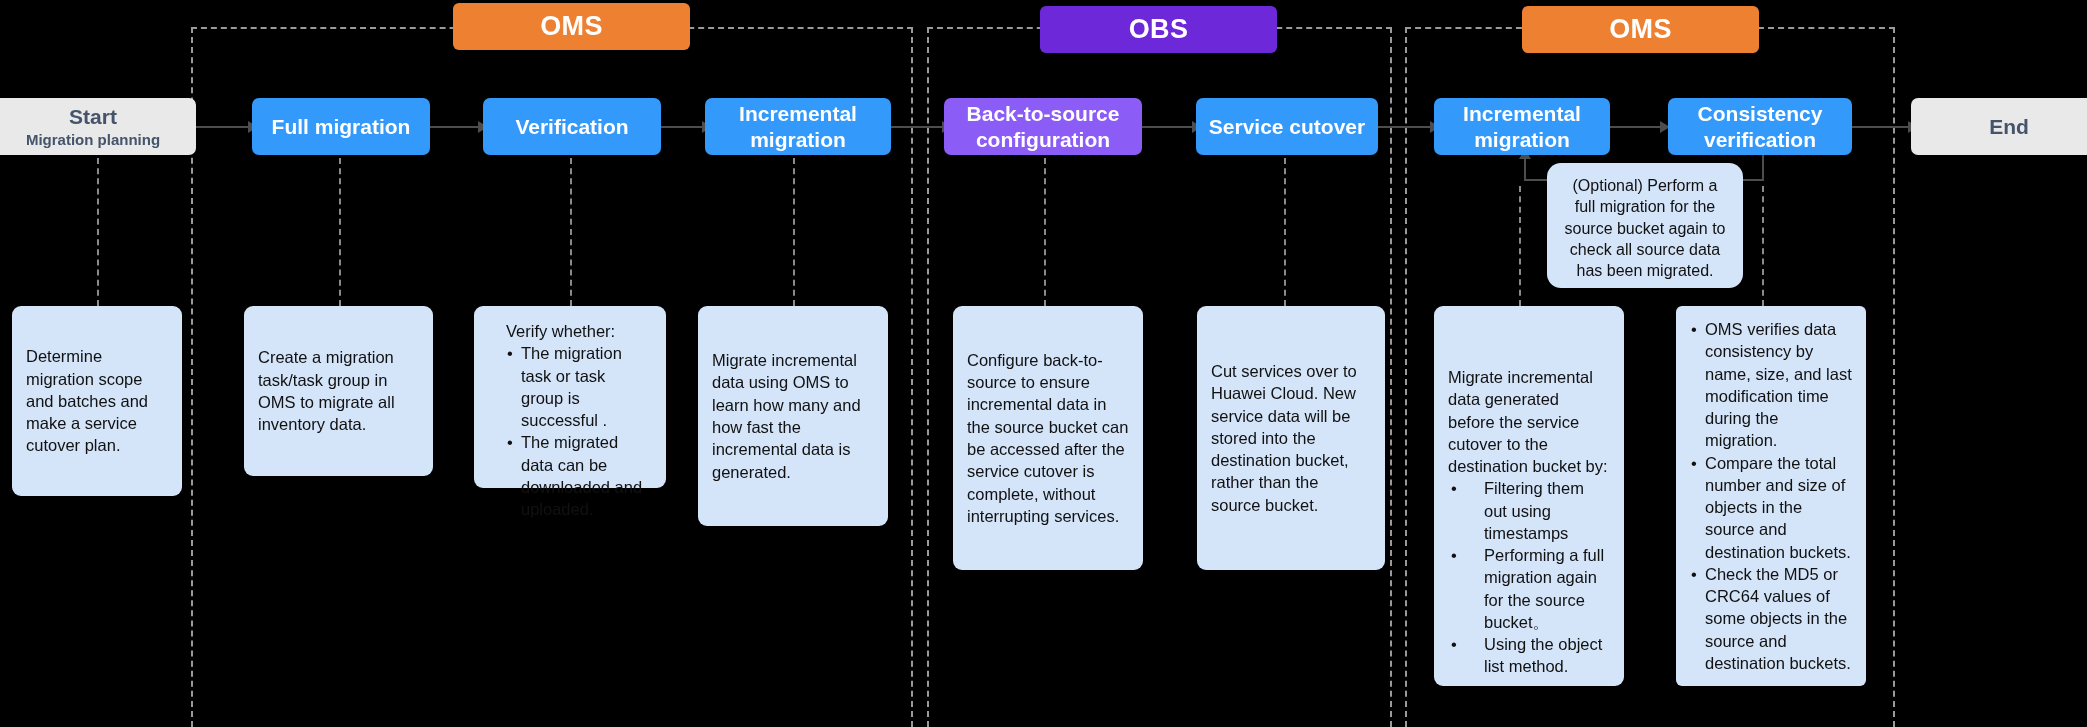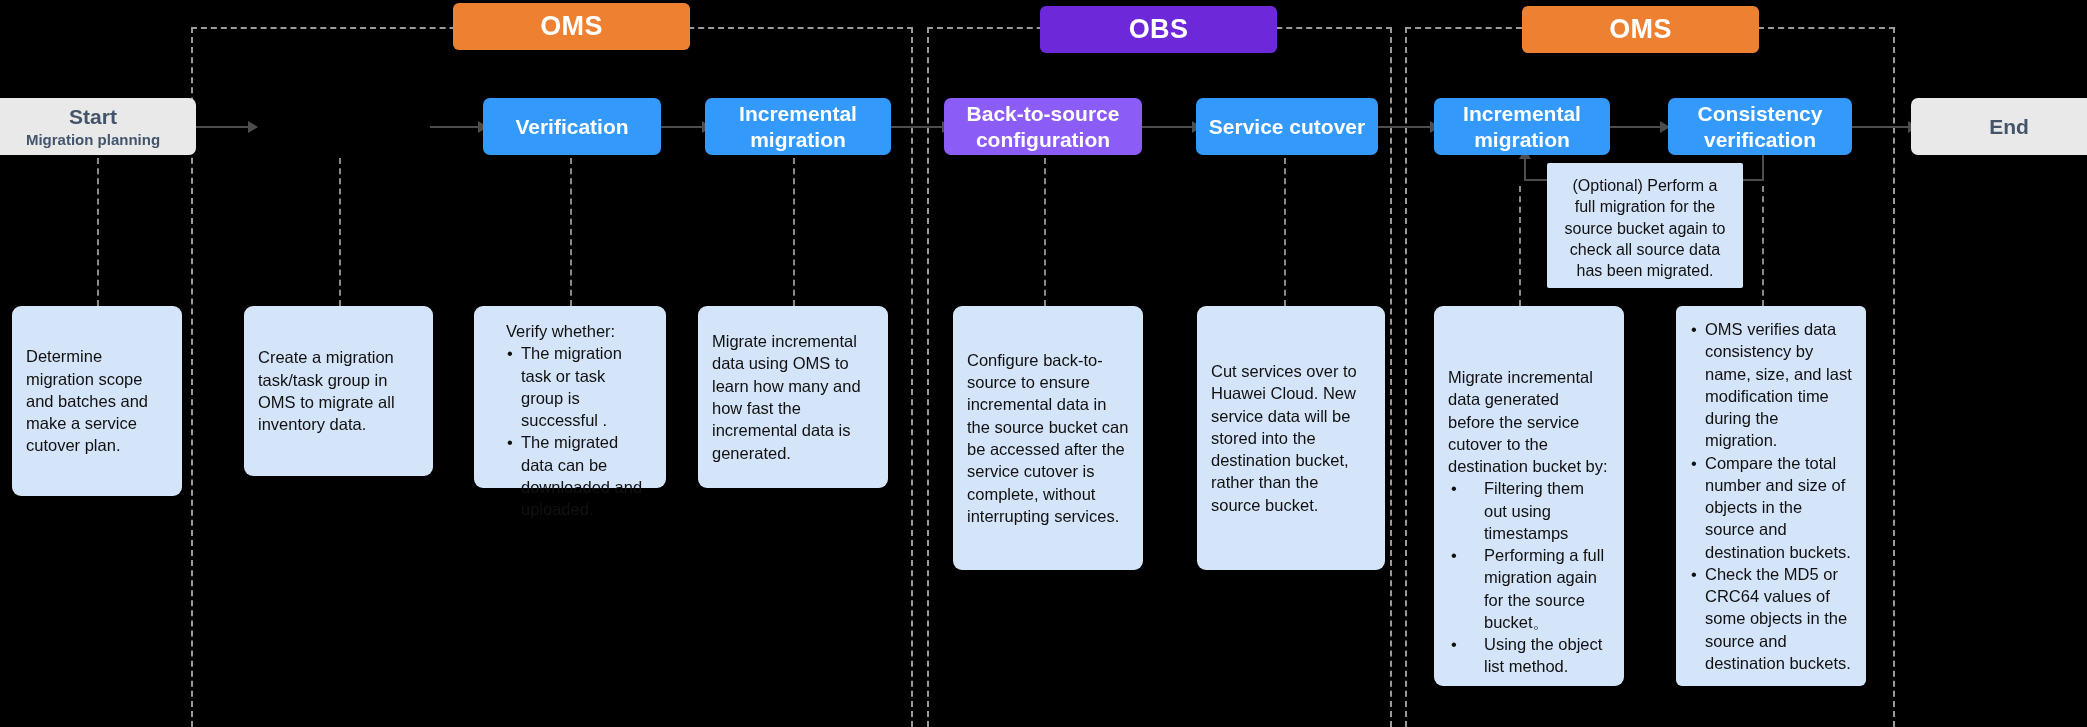--- a/index.html
+++ b/index.html
@@ -180,20 +180,23 @@
 
   <div class="node terminal" style="left:-10px; top:98px; width:206px; height:57px;">
     <span class="t-main">Start</span>
     <span class="t-sub">Migration planning</span>
   </div>
 
   <div class="node terminal" style="left:1911px; top:98px; width:196px; height:57px;">
     <span class="t-main">End</span>
   </div>
 
+  <div class="node" style="left:252px; top:98px; width:178px; height:57px; background:#3399fb;">
+    <span>Full migration</span>
+  </div>
 
   <div class="node" style="left:483px; top:98px; width:178px; height:57px; background:#3399fb;">
     <span>Verification</span>
   </div>
 
   <div class="node" style="left:705px; top:98px; width:186px; height:57px; background:#3399fb;">
     <span>Incremental migration</span>
   </div>
 
   <div class="node" style="left:944px; top:98px; width:198px; height:57px; background:#8b5cf6;">
@@ -230,21 +233,21 @@
   </div>
 
   <div class="card" style="left:474px; top:306px; width:192px; height:182px; justify-content:flex-start; padding-top:14px;padding-left:32px;">
     <p>Verify whether:</p>
     <ul>
       <li>The migration task or task group is successful .</li>
       <li>The migrated data can be downloaded and uploaded.</li>
     </ul>
   </div>
 
-  <div class="card" style="left:698px; top:306px; width:190px; height:182px;">
+  <div class="card" style="left:698px; top:306px; width:190px; height:220px;">
     <p>Migrate incremental data using OMS to learn how many and how fast the incremental data is generated.</p>
   </div>
 
   <div class="card" style="left:953px; top:306px; width:190px; height:264px;">
     <p>Configure back-to-source to ensure incremental data in the source bucket can be accessed after the service cutover is complete, without interrupting services.</p>
   </div>
 
   <div class="card" style="left:1197px; top:306px; width:188px; height:264px;">
     <p>Cut services over to Huawei Cloud. New service data will be stored into the destination bucket, rather than the source bucket.</p>
   </div>
@@ -259,17 +262,17 @@
   </div>
 
   <div class="card" style="left:1676px; top:306px; width:190px; height:380px; justify-content:flex-start; padding-top:12px;border-radius:6px;">
     <ul>
       <li>OMS verifies data consistency by name, size, and last modification time during the migration.</li>
       <li>Compare the total number and size of objects in the source and destination buckets.</li>
       <li>Check the MD5 or CRC64 values of some objects in the source and destination buckets.</li>
     </ul>
   </div>
 
-  <div class="card center" style="left:1547px; top:163px; width:196px; height:125px; border-radius:2px; font-size:16px; line-height:1.33;">
+  <div class="card center" style="left:1547px; top:163px; width:196px; height:125px; border-radius:14px; font-size:16px; line-height:1.33;">
     <p>(Optional) Perform a full migration for the source bucket again to check all source data has been migrated.</p>
   </div>
 
 </div>
 
 </body></html>

